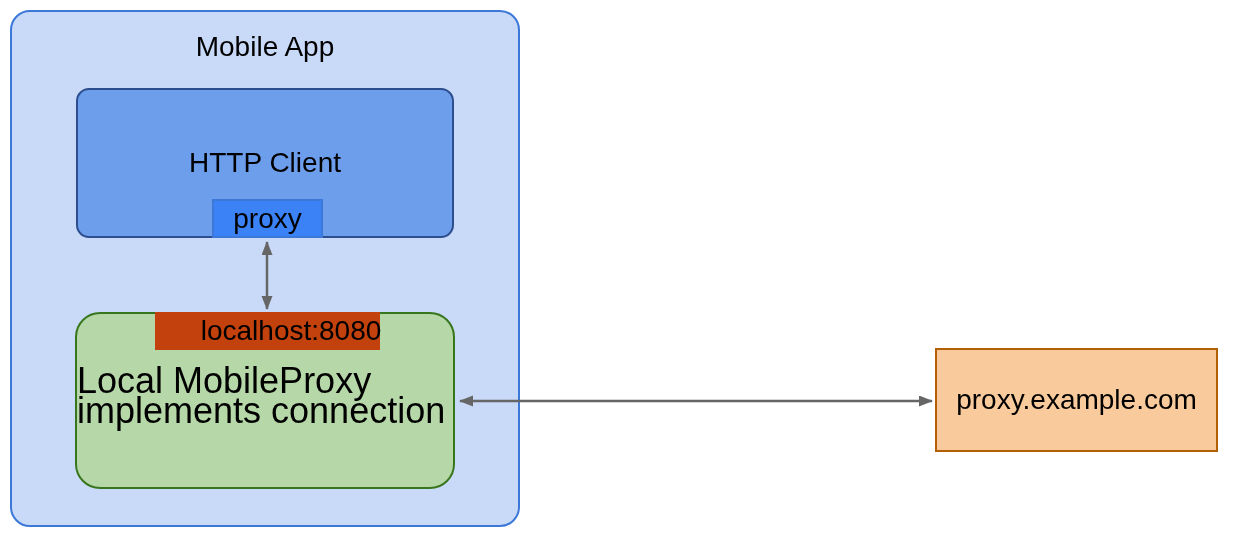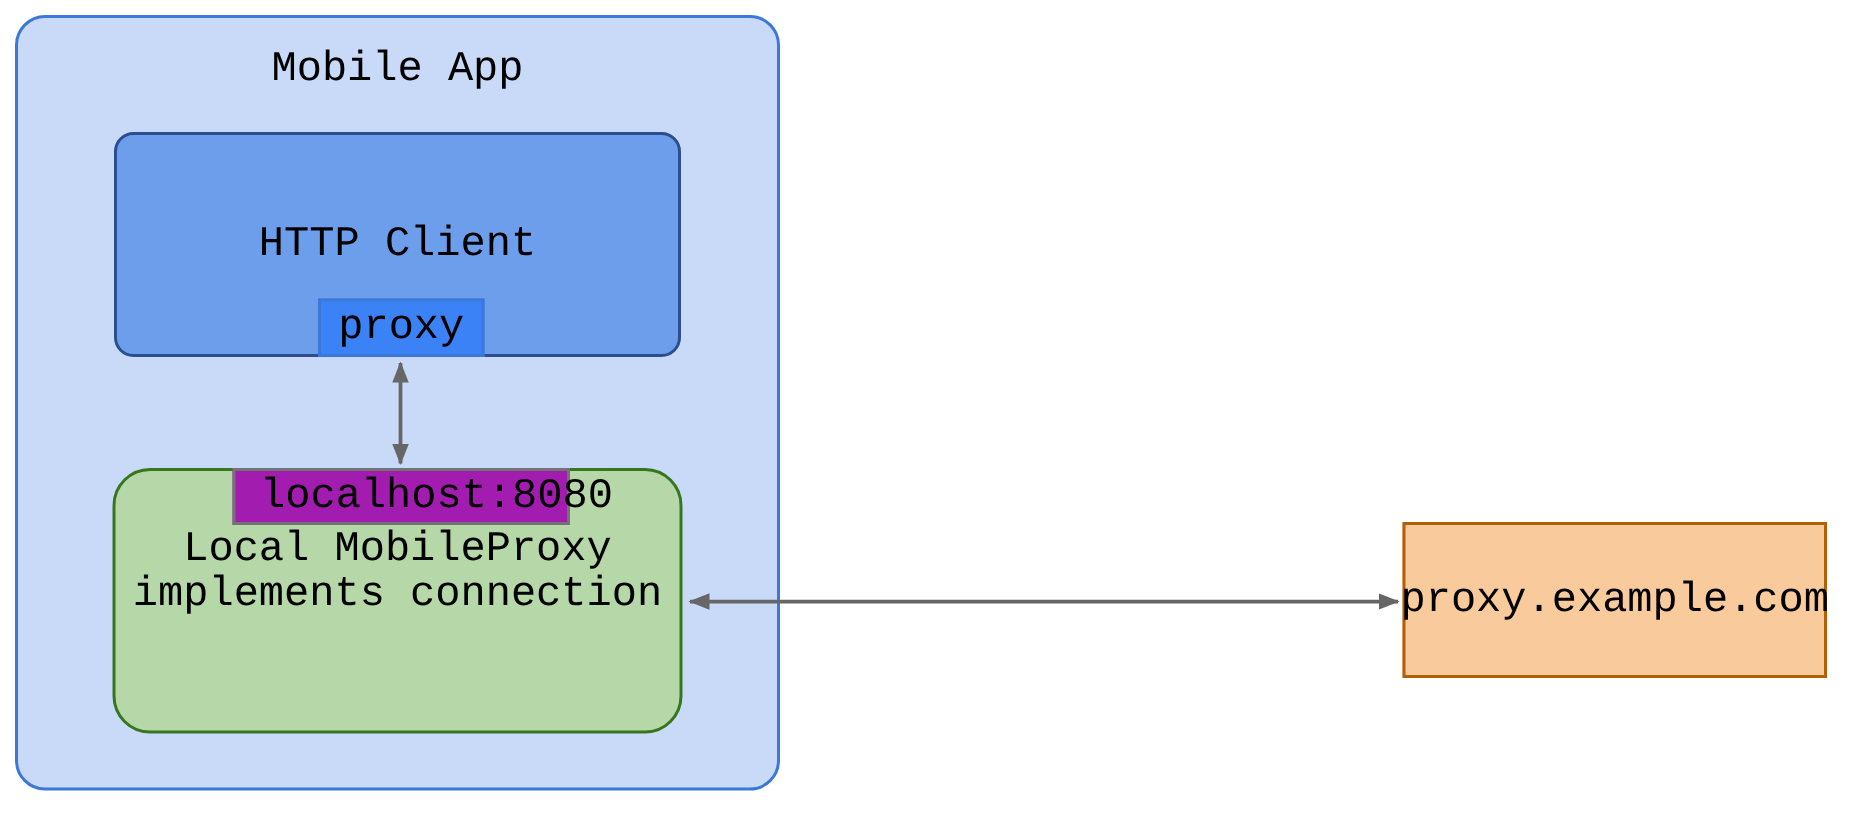--- a/index.html
+++ b/index.html
@@ -8,21 +8,20 @@
     background: #ffffff;
     font-family: "Liberation Sans", sans-serif;
   }
   .canvas {
     position: relative;
     width: 1234px;
     height: 543px;
     background: #ffffff;
     overflow: hidden;
     color: #000000;
-    font-family: Liberation Mono, monospace;
   }
   .canvas * { box-sizing: border-box; }
 
   .node-label {
     font-size: 28px;
     color: #000000;
     white-space: nowrap;
   }
 
   
@@ -89,34 +88,34 @@
     background: #b6d7a8;
     border: 2px solid #38761d;
     border-radius: 25px;
   }
   .endpoint-tab {
     position: absolute;
     left: 78px;
     top: -2px;
     width: 225px;
     height: 38px;
-    background: #a21caf;
-    border: 2px solid #737373;
+    background: #c2410c;
+    border: 2px solid #c2410c;
     display: flex;
     align-items: center;
     justify-content: center;
     padding-left: 47px;
   }
   .local-proxy-label {
     position: absolute;
-    top: 38px;
+    top: 52px;
     left: 0;
     right: 0;
-    text-align: center;
-    font-size: 28px;
+    text-align: left;
+    font-size: 36px;
     line-height: 30px;
   }
 
   
   .server {
     position: absolute;
     left: 935px;
     top: 348px;
     width: 283px;
     height: 104px;

